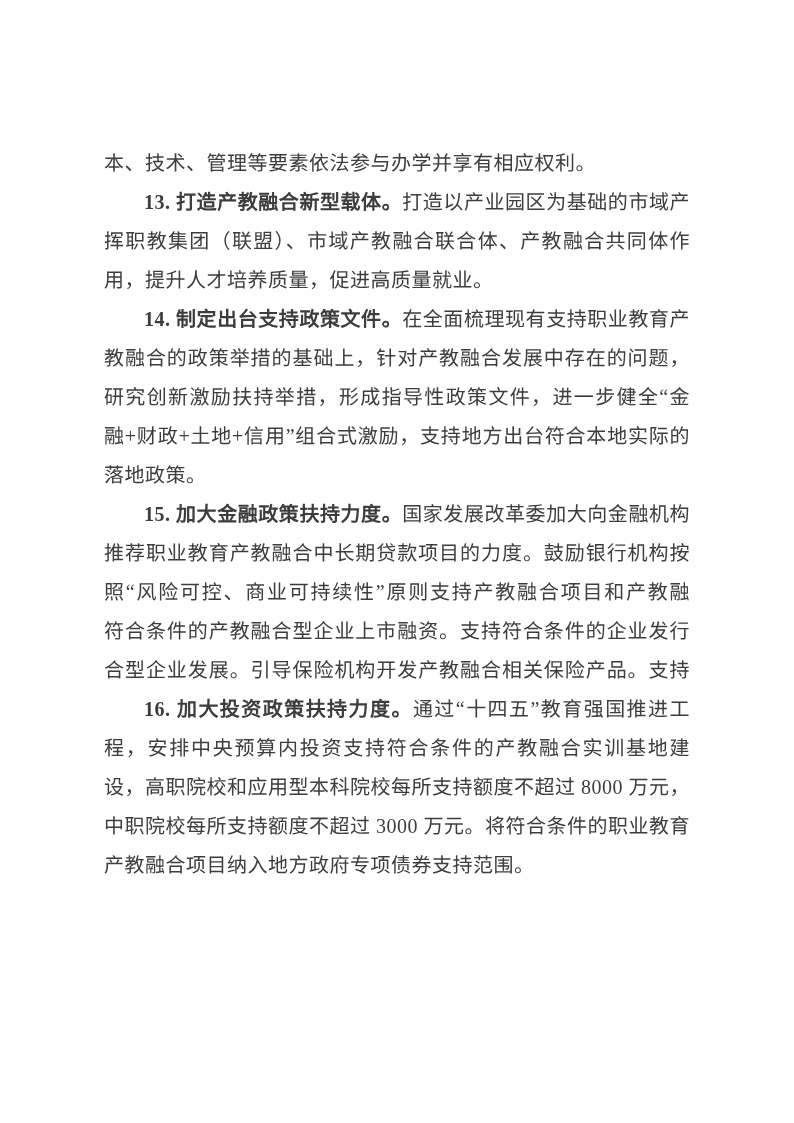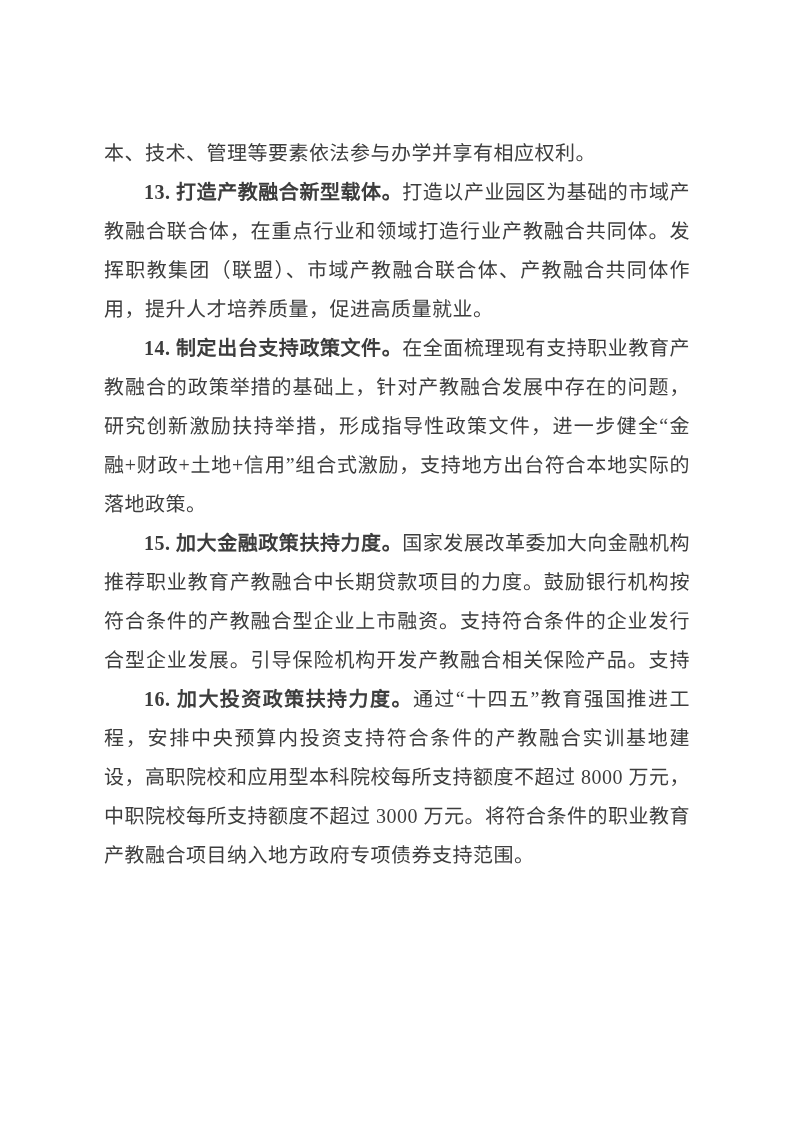--- a/index.html
+++ b/index.html
@@ -11,21 +11,21 @@
     position: relative;
     width: 794px;
     height: 1123px;
     background: #ffffff;
     overflow: hidden;
     font-family: "Liberation Serif", "DejaVu Serif", serif;
   }
   .doc-body {
     position: absolute;
     left: 104px;
-    top: 134px;
+    top: 144px;
     width: 586px;
   }
   .line {
     font-size: 20px;
     line-height: 39px;
     height: 39px;
     text-align: justify;
     text-align-last: justify;
     letter-spacing: 0.5px;
     overflow: hidden;
@@ -40,30 +40,30 @@
     font-weight: 700;
   }
 </style>
 </head>
 <body>
 
 <div class="page">
   <div class="doc-body" style="color: rgb(61, 61, 61);">
       <div class="line last"><span>本、技术、管理等要素依法参与办学并享有相应权利。</span></div>
       <div class="line indent"><span class="lead-bold">13. 打造产教融合新型载体。</span><span>打造以产业园区为基础的市域产</span></div>
-      <div class="line"><span>教融合联合体，在重点行业和领域打造行业产教融合共同体。发</span></div>
       <div class="line"><span>挥职教集团（联盟）、市域产教融合联合体、产教融合共同体作</span></div>
       <div class="line last"><span>用，提升人才培养质量，促进高质量就业。</span></div>
       <div class="line indent"><span class="lead-bold">14. 制定出台支持政策文件。</span><span>在全面梳理现有支持职业教育产</span></div>
       <div class="line"><span>教融合的政策举措的基础上，针对产教融合发展中存在的问题，</span></div>
       <div class="line"><span>研究创新激励扶持举措，形成指导性政策文件，进一步健全“金</span></div>
       <div class="line"><span>融+财政+土地+信用”组合式激励，支持地方出台符合本地实际的</span></div>
       <div class="line last"><span>落地政策。</span></div>
       <div class="line indent"><span class="lead-bold">15. 加大金融政策扶持力度。</span><span>国家发展改革委加大向金融机构</span></div>
       <div class="line"><span>推荐职业教育产教融合中长期贷款项目的力度。鼓励银行机构按</span></div>
+      <div class="line"><span>照“风险可控、商业可持续性”原则支持产教融合项目和产教融</span></div>
       <div class="line"><span>符合条件的产教融合型企业上市融资。支持符合条件的企业发行</span></div>
       <div class="line"><span>合型企业发展。引导保险机构开发产教融合相关保险产品。支持</span></div>
       <div class="line indent"><span class="lead-bold">16. 加大投资政策扶持力度。</span><span>通过“十四五”教育强国推进工</span></div>
       <div class="line"><span>程，安排中央预算内投资支持符合条件的产教融合实训基地建</span></div>
       <div class="line"><span>设，高职院校和应用型本科院校每所支持额度不超过 8000 万元，</span></div>
       <div class="line"><span>中职院校每所支持额度不超过 3000 万元。将符合条件的职业教育</span></div>
       <div class="line last"><span>产教融合项目纳入地方政府专项债券支持范围。</span></div>
     </div>
 </div>
 

